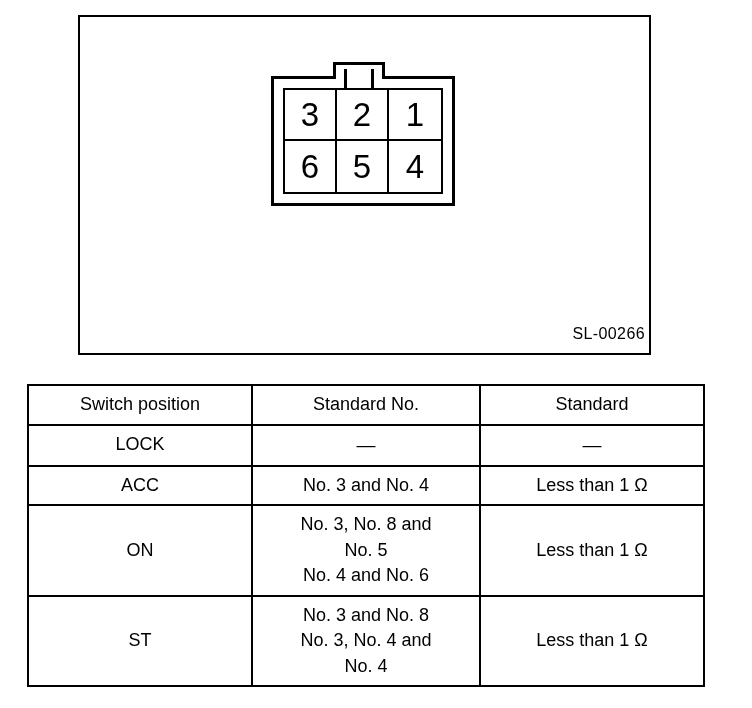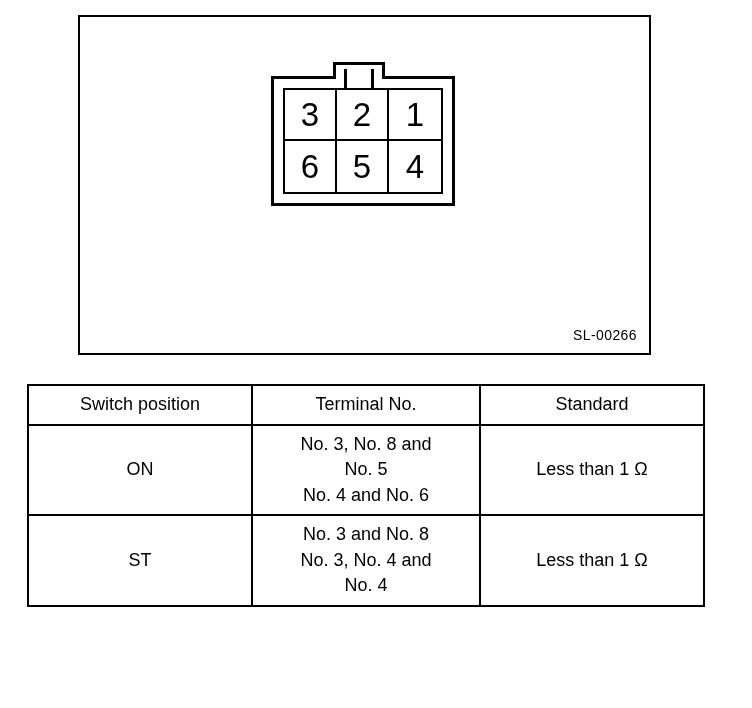--- a/index.html
+++ b/index.html
@@ -107,23 +107,23 @@
     font-size: 33px;
     line-height: 1;
     font-family: "Liberation Sans", sans-serif;
   }
   .terminal-cell.col-last { border-right: none; }
   .terminal-cell.row-last { border-bottom: none; }
 
   
   #figure-code {
     position: absolute;
-    right: 12px;
+    right: 4px;
     bottom: 10px;
-    font-size: 14px;
+    font-size: 16px;
     letter-spacing: 0.4px;
     white-space: nowrap;
   }
 
   
   #spec-table {
     position: absolute;
     left: 27px;
     top: 384px;
     width: 676px;
@@ -190,25 +190,43 @@
 
 <table id="spec-table">
   <colgroup>
     <col class="c1">
       <col class="c2">
       <col class="c3">
   </colgroup>
   <thead>
     <tr>
       <th>Switch position</th>
-      <th>Terminal No.</th>
+      <th>Standard No.</th>
       <th>Standard</th>
     </tr>
   </thead>
   <tbody>
+    <tr>
+      <td>LOCK</td>
+      <td>
+        <span class="cell-line dash">—</span>
+      </td>
+      <td>
+        <span class="cell-line dash">—</span>
+      </td>
+    </tr>
+    <tr>
+      <td>ACC</td>
+      <td>
+        <span class="cell-line">No. 3 and No. 4</span>
+      </td>
+      <td>
+        <span class="cell-line">Less than 1 Ω</span>
+      </td>
+    </tr>
     <tr>
       <td>ON</td>
       <td>
         <span class="cell-line">No. 3, No. 8 and</span>
         <span class="cell-line">No. 5</span>
         <span class="cell-line">No. 4 and No. 6</span>
       </td>
       <td>
         <span class="cell-line">Less than 1 Ω</span>
       </td>

